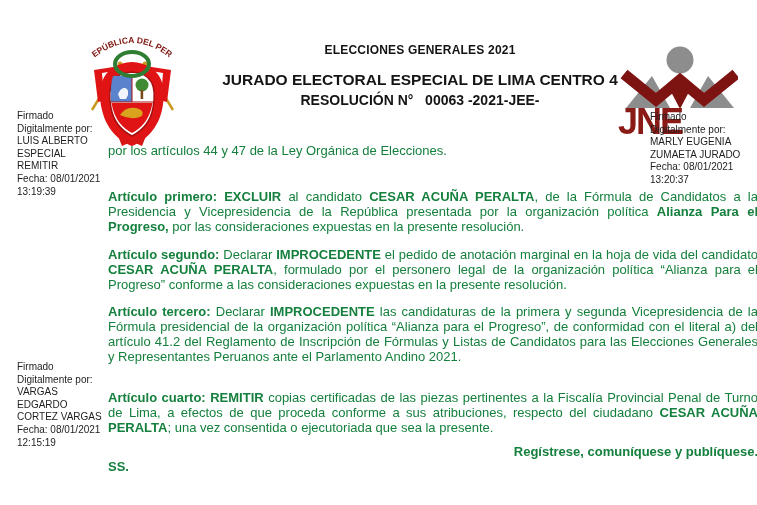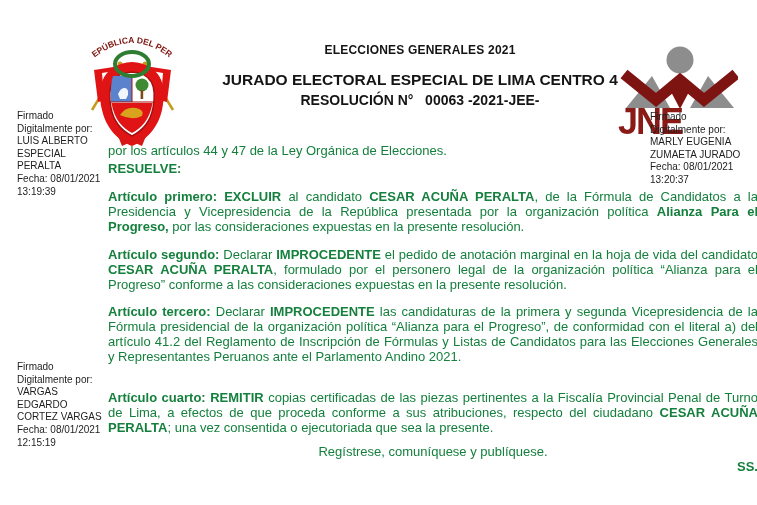--- a/index.html
+++ b/index.html
@@ -19,22 +19,22 @@
   .jne    { position:absolute; left:618px; top:42px; width:120px; height:96px; }
   
   .para { position:absolute; left:88px; width:650px; font-size:13px; line-height:15px;
           text-align:justify; color:#15803d;margin-left:20px; }
   .intro    { top:143px; text-align:left; }
   .resuelve { top:161px; font-weight:bold; text-align:left; }
   .p1 { top:189px; }
   .p2 { top:247px; }
   .p3 { top:304px; }
   .p4 { top:390px; }
-  .closing { top:444px; font-weight:normal; text-align:center; }
-  .ss      { top:459px; font-weight:bold; text-align:right; }
+  .closing { top:444px; font-weight:bold; text-align:right; }
+  .ss      { top:459px; font-weight:bold; text-align:left; }
   
   .sig { position:absolute; font-size:10px; line-height:12.6px; color:#1d1d1d; z-index:5; }
   .sig1 { left:17px;  top:110px; }
   .sig2 { left:650px; top:111px; }
   .sig3 { left:17px;  top:361px; }
 </style>
 </head>
 <body>
 
 <div class="page">
@@ -87,21 +87,21 @@
       <polygon points="50,44 74,44 62,67" fill="#7e1412"></polygon>
     </g>
     <text x="0" y="92" font-size="36" font-weight="bold" fill="#8a1a16" letter-spacing="-2">JNE</text>
   </svg>
 
   <div class="sig sig1">
       <div>Firmado</div>
       <div>Digitalmente por:</div>
       <div>LUIS ALBERTO</div>
       <div>ESPECIAL</div>
-      <div>PERALTA</div>
+      <div>REMITIR</div>
       <div>Fecha: 08/01/2021</div>
       <div>13:19:39</div>
     </div>
   <div class="sig sig2">
       <div>Firmado</div>
       <div>Digitalmente por:</div>
       <div>MARLY EUGENIA</div>
       <div>ZUMAETA JURADO</div>
       <div>Fecha: 08/01/2021</div>
       <div>13:20:37</div>
@@ -110,21 +110,20 @@
       <div>Firmado</div>
       <div>Digitalmente por:</div>
       <div>VARGAS</div>
       <div>EDGARDO</div>
       <div>CORTEZ VARGAS</div>
       <div>Fecha: 08/01/2021</div>
       <div>12:15:19</div>
     </div>
 
   <div class="para intro">por los artículos 44 y 47 de la Ley Orgánica de Elecciones.</div>
-  <div class="para resuelve">RESUELVE:</div>
   <div class="para p1"><span style="font-weight: bold;">Artículo primero: EXCLUIR</span><span> al candidato </span><span style="font-weight: bold;">CESAR ACUÑA PERALTA</span><span>, de la Fórmula de Candidatos a la Presidencia y Vicepresidencia de la República presentada por la organización política </span><span style="font-weight: bold;">Alianza Para el Progreso,</span><span> por las consideraciones expuestas en la presente resolución.</span></div>
   <div class="para p2"><span style="font-weight: bold;">Artículo segundo:</span><span> Declarar </span><span style="font-weight: bold;">IMPROCEDENTE</span><span> el pedido de anotación marginal en la hoja de vida del candidato </span><span style="font-weight: bold;">CESAR ACUÑA PERALTA</span><span>, formulado por el personero legal de la organización política “Alianza para el Progreso” conforme a las consideraciones expuestas en la presente resolución.</span></div>
   <div class="para p3"><span style="font-weight: bold;">Artículo tercero:</span><span> Declarar </span><span style="font-weight: bold;">IMPROCEDENTE</span><span> las candidaturas de la primera y segunda Vicepresidencia de la Fórmula presidencial de la organización política “Alianza para el Progreso”, de conformidad con el literal a) del artículo 41.2 del Reglamento de Inscripción de Fórmulas y Listas de Candidatos para las Elecciones Generales y Representantes Peruanos ante el Parlamento Andino 2021.</span></div>
   <div class="para p4"><span style="font-weight: bold;">Artículo cuarto: REMITIR</span><span> copias certificadas de las piezas pertinentes a la Fiscalía Provincial Penal de Turno de Lima, a efectos de que proceda conforme a sus atribuciones, respecto del ciudadano </span><span style="font-weight: bold;">CESAR ACUÑA PERALTA</span><span>; una vez consentida o ejecutoriada que sea la presente.</span></div>
   <div class="para closing">Regístrese, comuníquese y publíquese.</div>
   <div class="para ss">SS.</div>
 
 </div>
 
 </body></html>

